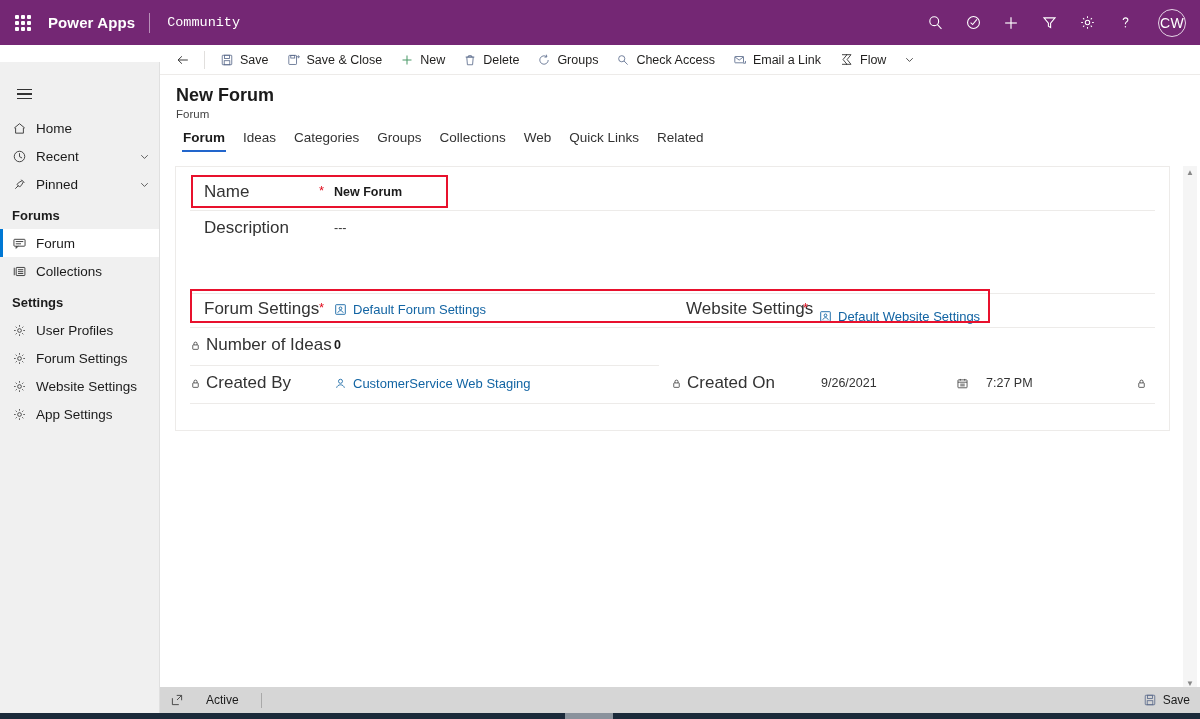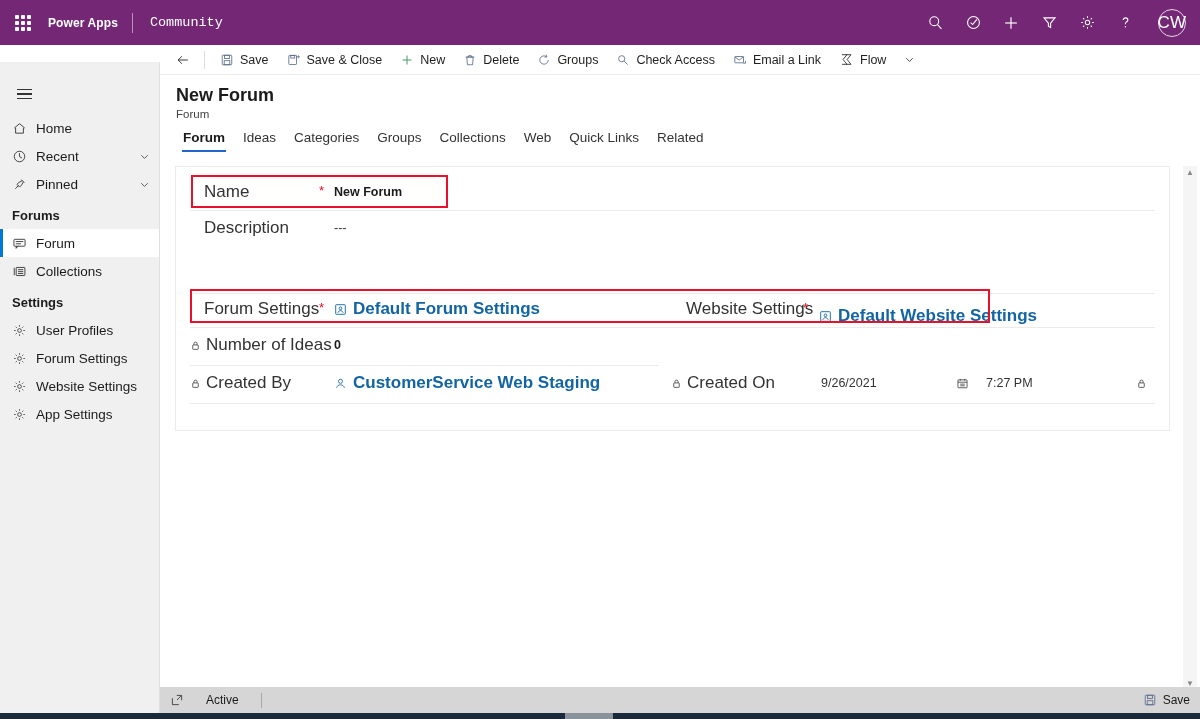--- a/index.html
+++ b/index.html
@@ -17,36 +17,36 @@
     background: #742774;
     display: flex; align-items: center;
   }
   .waffle {
     width: 46px; height: 45px; display: flex; align-items: center; justify-content: center;
     cursor: pointer;
   }
   .waffle-grid { display: grid; grid-template-columns: repeat(3, 4px); grid-template-rows: repeat(3, 4px); gap: 2px; }
   .waffle-grid i { display: block; width: 4px; height: 4px; background: #ffffff; border-radius: 1px; }
   .brand {
-    color: #ffffff; font-size: 12px; font-weight: bold; letter-spacing: .1px;
+    color: #ffffff; font-size: 15px; font-weight: bold; letter-spacing: .1px;
     padding: 0 14px 0 2px; cursor: pointer;
   }
   .brand-sep { width: 1px; height: 20px; background: #b98fb9; }
   .env-name { color: #ffffff; font-size: 13.5px; padding-left: 17px; cursor: pointer; font-family: Liberation Mono, monospace; }
   .top-right { margin-left: auto; display: flex; align-items: center; height: 45px; padding-right: 10px; }
   .ticon {
     width: 38px; height: 45px; display: flex; align-items: center; justify-content: center;
     color: #fff; cursor: pointer;
   }
   .ticon svg { display: block; }
   .avatar {
     width: 28px; height: 28px; border-radius: 50%;
     border: 1px solid #e6d5e6; color: #ffffff;
     display: flex; align-items: center; justify-content: center;
-    font-size: 17px; margin-left: 14px; margin-right: 4px; cursor: pointer;
+    font-size: 14px; margin-left: 14px; margin-right: 4px; cursor: pointer;
     letter-spacing: .3px;
   }
 
   
   .sidebar {
     position: absolute; top: 62px; left: 0; width: 160px; height: 674px;
     background: #f0f0f0; border-right: 1px solid #e0e0e0;
     padding-top: 12px;
   }
   .hamburger {
@@ -113,21 +113,21 @@
   .fsep { height: 1px; background: #edebe9; margin: 0 14px; }
   .fsep.half { margin-right: 510px; }
   .flabel {
     font-size: 17px; color: #333; display: flex; align-items: center;
   }
   .flabel .lockico { margin-right: 5px; display: flex; align-items: center; }
   .req { color: #e00b1c; font-size: 13px; line-height: 1; }
   .fvalue { font-size: 12.5px; color: #1b1b1b; font-weight: bold; }
   .fvalue.plain { font-weight: normal; color: #333; }
   .flink {
-    font-size: 17px; color: #1264a3; font-weight: bold; cursor: pointer;
+    font-size: 13px; color: #1264a3; font-weight: normal; cursor: pointer;
     display: flex; align-items: center;
   }
   .flink .lkico { margin-right: 6px; display: flex; align-items: center; }
 
   
   .cell { position: absolute; display: flex; align-items: center; height: 20px; }
 
   
   .redbox { position: absolute; border: 2.5px solid #e8112d; pointer-events: none; }
 

